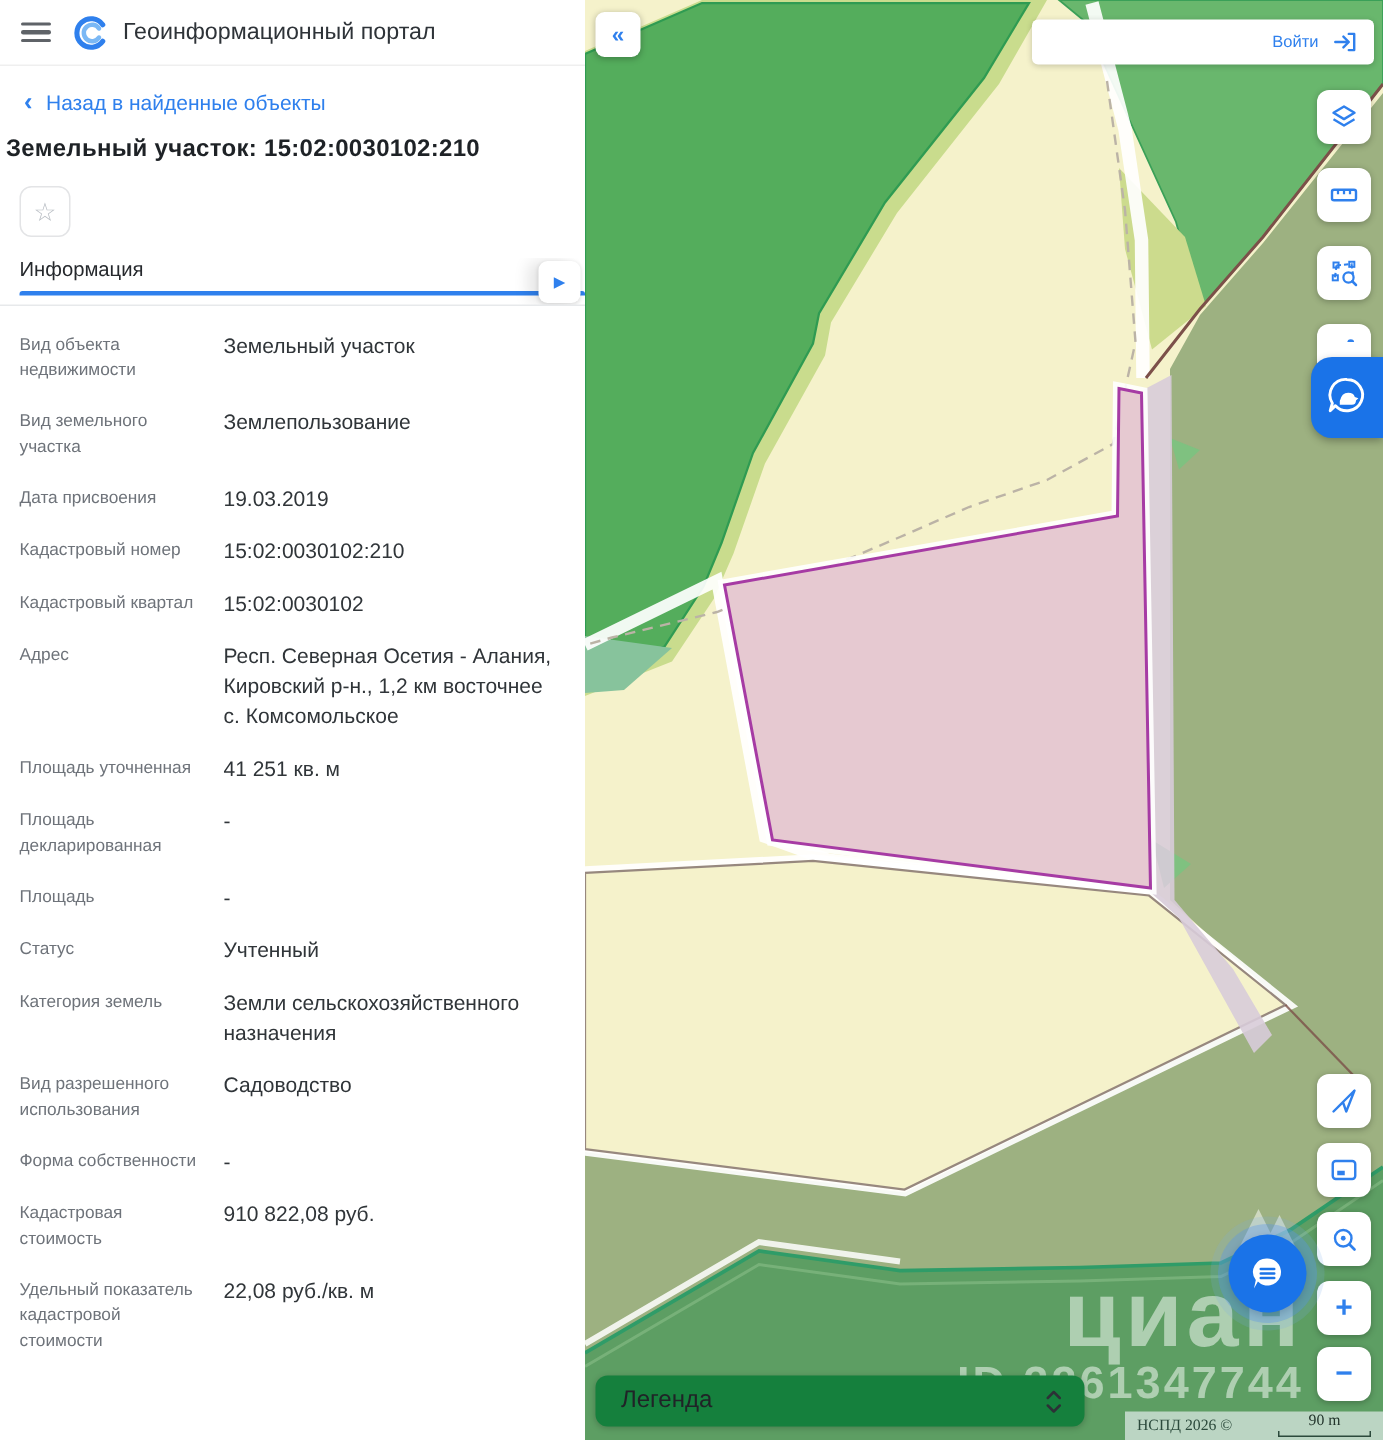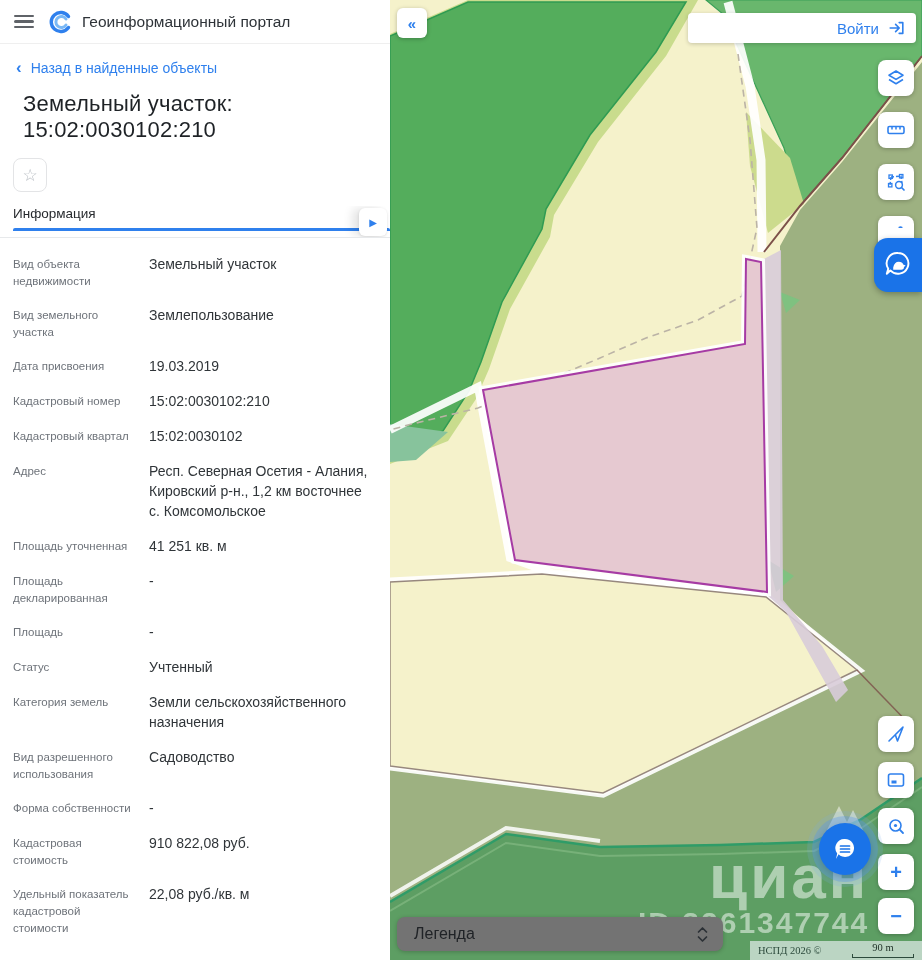--- a/index.html
+++ b/index.html
@@ -8,21 +8,21 @@
 
   
   .panel { position:relative; width:390px; height:960px; background:#fff; z-index:5; flex:0 0 390px; }
   .p-header { display:flex; align-items:center; height:44px; padding:0 14px; border-bottom:1px solid #efefef; }
   .burger { width:20px; height:14px; display:flex; flex-direction:column; justify-content:space-between; cursor:pointer; margin-right:14px; }
   .burger span { display:block; height:2.4px; background:#5f6368; border-radius:2px; }
   .logo { width:24px; height:24px; margin-right:10px; }
   .p-title { font-size:15.5px; color:#2e3338; }
   .back { display:flex; align-items:center; gap:9px; padding:16px 14px 0 16px; color:#2f80ed; font-size:14px; cursor:pointer; }
   .back .chev { font-size:17px; font-weight:bold; line-height:12px; }
-  .obj-title { padding:15px 14px 0 23px; font-size:22px; font-weight:400; color:#1e2226; letter-spacing:.2px; }
+  .obj-title { padding:15px 14px 0 4px; font-size:16px; font-weight:700; color:#1e2226; letter-spacing:.2px; }
   .star-btn { margin:15px 0 0 13px; width:34px; height:34px; border:1px solid #e3e4e6; border-radius:8px; background:#fff; display:flex; align-items:center; justify-content:center; color:#b8bdc3; font-size:17px; cursor:pointer; }
   .tabs { position:relative; display:flex; gap:24px; margin-top:14px; padding:0 0 0 13px; border-bottom:1px solid #e7e9eb; height:32px; overflow:hidden;flex-direction:column; }
   .tab { font-size:13.5px; color:#3c4248; padding-bottom:10px; white-space:nowrap; cursor:pointer; position:relative; }
   .tab.active { color:#26292d; }
   .tab.active::after { content:""; position:absolute; left:0; right:0; bottom:0; height:3px; background:#2f80ed; border-radius:2px 2px 0 0; }
   .tab-more { position:absolute; right:3px; top:2px; width:28px; height:28px; background:#fff; border-radius:6px; box-shadow:-7px 0 10px rgba(0,0,0,.10), 0 1px 3px rgba(0,0,0,.12); display:flex; align-items:center; justify-content:center; color:#2f80ed; font-size:10px; cursor:pointer; }
   .rows { padding:16px 14px 0 13px; }
   .row { display:grid; grid-template-columns:122px 1fr; column-gap:14px; margin-bottom:15px; }
   .rl { font-size:11.5px; color:#6e737a; line-height:17px; padding-top:2px; }
   .rv { font-size:14px; color:#303539; line-height:20px; }
@@ -30,34 +30,34 @@
   
   .map { position:relative; width:532px; height:960px; overflow:hidden; background:#f5f2cb; }
   .map svg.base { position:absolute; inset:0; }
   .wm { position:absolute; left:248px; top:788px; color:rgba(255,255,255,.5); pointer-events:none; }
   .wm-row { display:flex; align-items:flex-end; gap:8px;flex-direction:column; }
   .wm-brand { font-size:62px; font-weight:bold; letter-spacing:3px; line-height:58px; }
   .wm-id { font-size:30px; font-weight:bold; letter-spacing:2px; line-height:30px; margin-top:2px; }
 
   .collapse-btn { position:absolute; left:7px; top:8px; width:30px; height:30px; background:#fff; border-radius:6px; box-shadow:0 1px 4px rgba(0,0,0,.25); display:flex; align-items:center; justify-content:center; color:#2f80ed; font-size:15px; font-weight:bold; cursor:pointer; }
   .login-bar { position:absolute; left:298px; top:13px; width:228px; height:30px; background:#fff; border-radius:4px; box-shadow:0 1px 4px rgba(0,0,0,.2); display:flex; align-items:center; justify-content:flex-end; gap:8px; padding:0 10px; cursor:pointer; }
-  .login-label { color:#2f80ed; font-size:15px;margin-left:20px; }
+  .login-label { color:#2f80ed; font-size:11px;margin-left:20px; }
 
   .tool { position:absolute; right:8px; width:36px; height:36px; background:#fff; border-radius:8px; box-shadow:0 1px 4px rgba(0,0,0,.25); display:flex; align-items:center; justify-content:center; cursor:pointer; }
   .tool svg { display:block; }
   .t-layers { top:60px; } .t-ruler { top:112px; } .t-select { top:164px; } .t-share { top:216px; }
   .t-hidden { top:228px; height:22px; border-radius:8px 8px 0 0; box-shadow:none; }
   .nspd-btn { position:absolute; right:0; top:238px; width:48px; height:54px; background:#1a73e8; border-radius:14px 0 0 14px; box-shadow:0 2px 6px rgba(0,0,0,.3); display:flex; align-items:center; justify-content:center; cursor:pointer; }
   .t-locate { top:716px; } .t-overview { top:762px; } .t-searcharea { top:808px; }
   .t-plus { top:854px; } .t-minus { top:898px; }
   .zoomglyph { color:#2f80ed; font-size:20px; font-weight:bold; line-height:18px; }
 
   .chat-fab { position:absolute; left:429px; top:823px; width:52px; height:52px; border-radius:50%; background:#1a73e8; box-shadow:0 0 0 7px rgba(90,150,235,.35), 0 0 0 12px rgba(120,170,235,.18), 0 2px 6px rgba(0,0,0,.3); display:flex; align-items:center; justify-content:center; cursor:pointer; }
 
-  .legend-bar { position:absolute; left:7px; bottom:9px; width:326px; height:34px; background:#737373; border-radius:8px; box-shadow:0 1px 4px rgba(0,0,0,.22); display:flex; align-items:center; justify-content:space-between; padding:0 14px 0 17px; cursor:pointer; }
+  .legend-bar { position:absolute; left:7px; bottom:9px; width:326px; height:34px; background:#15803d; border-radius:8px; box-shadow:0 1px 4px rgba(0,0,0,.22); display:flex; align-items:center; justify-content:space-between; padding:0 14px 0 17px; cursor:pointer; }
   .legend-label { font-size:16px; color:#202327; }
 
   .attr-bar { position:absolute; right:0; bottom:0; width:172px; height:19px; background:rgba(203,222,211,.85); display:flex; align-items:center; justify-content:space-between; padding:0 8px 0 8px;font-family:Liberation Serif, serif; }
   .attr-text { font-size:10.5px; color:#2c4a3c; white-space:nowrap; }
   .scale { width:62px; text-align:center; }
   .scale-label { font-size:10.5px; color:#23352c; line-height:10px; }
   .scale-bracket { height:4px; border-left:1.5px solid #2c4a3c; border-right:1.5px solid #2c4a3c; border-bottom:1.5px solid #2c4a3c; margin-top:1px; }
 </style>
 </head>
 <body>

